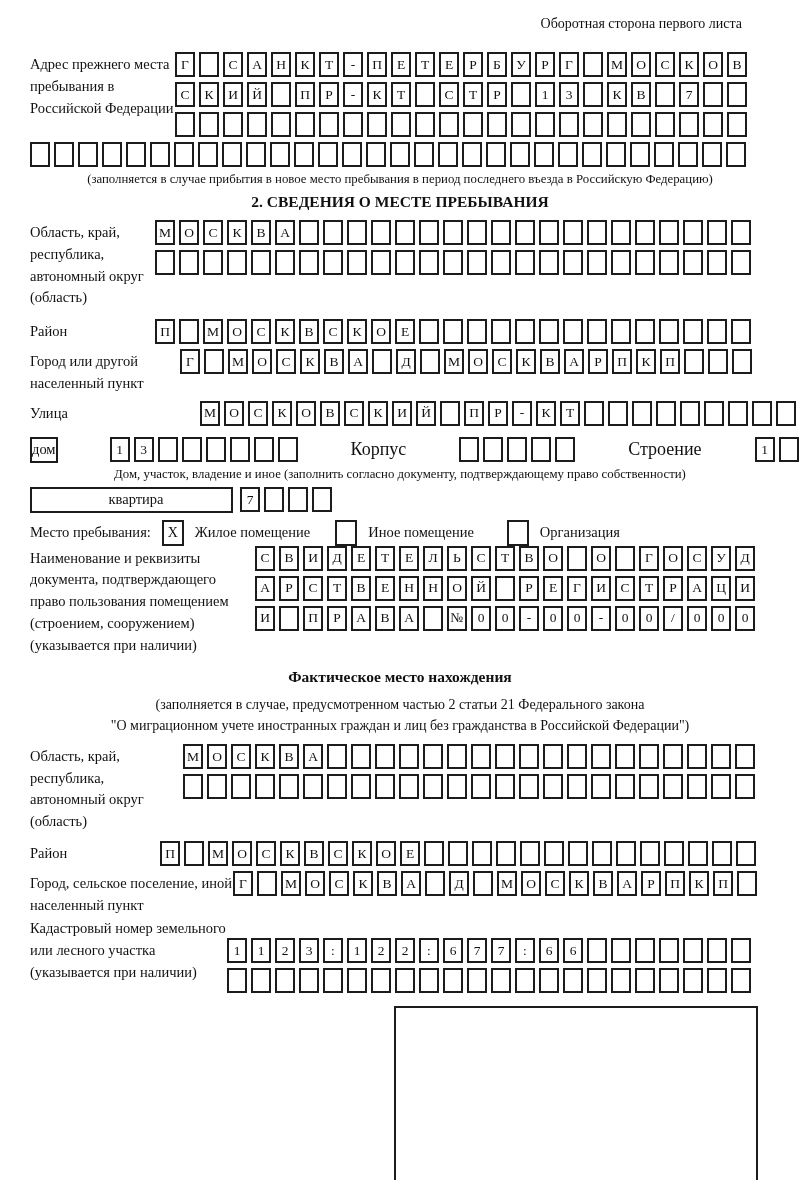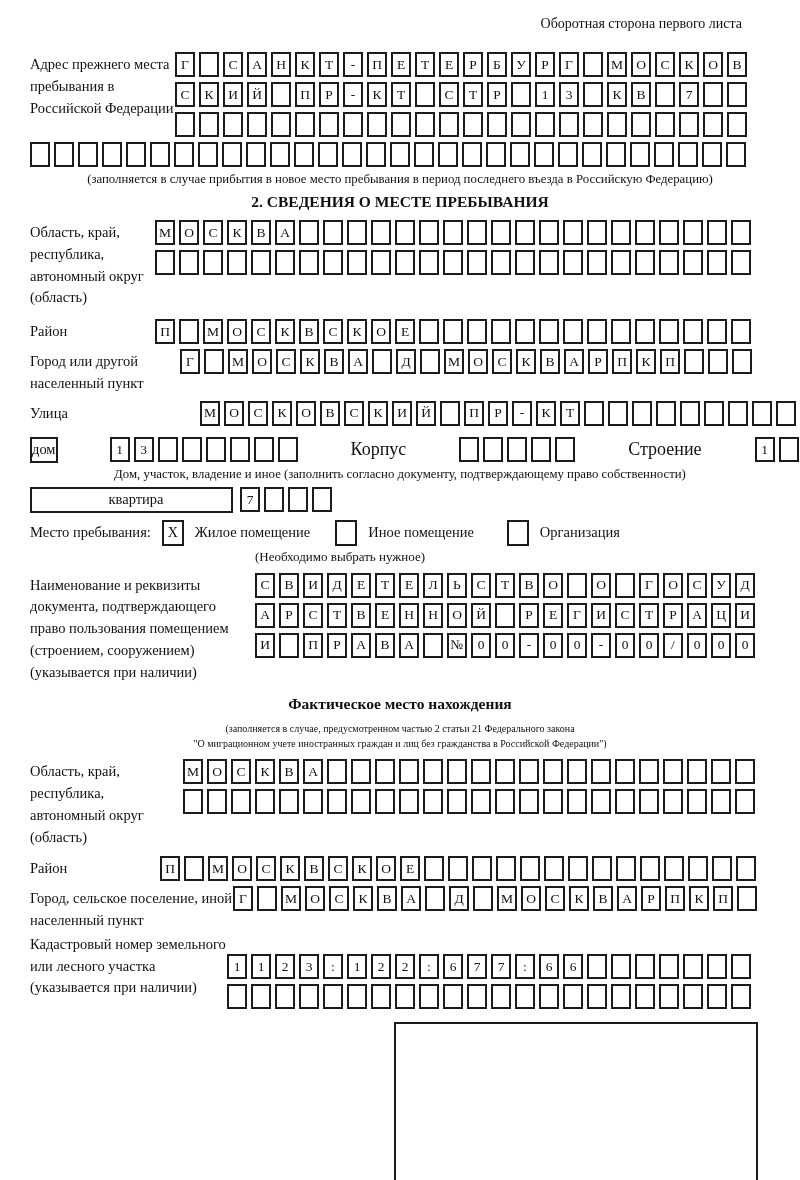--- a/index.html
+++ b/index.html
@@ -43,21 +43,21 @@
   .lb-kv  { width:203px; margin-right:7px;padding-left:9px; }
   .midlab { font-size:18px; margin:0 8px; }
 
   .stay { display:flex; align-items:center; gap:11px; font-size:14.5px; margin-top:7px; }
   .chk {
     width:22px; height:26px; border:2px solid #1c1c1c;
     display:flex; align-items:center; justify-content:center; font-size:14px;
   }
   .stay-note { width:620px; text-align:center; font-size:13px; margin:3px 0 8px 0; }
 
-  .note-c { text-align:center; font-size:10px; line-height:1.45; }
+  .note-c { text-align:center; font-size:14px; line-height:1.45; }
 
   .stamp-wrap { margin-left:364px; margin-top:8px; width:370px; }
   .stamp-box { width:364px; height:178px; border:2px solid #1c1c1c; }
 
   .mt6{margin-top:6px;gap:45px;} .mt8{margin-top:8px;} .mt10{margin-top:10px;}
   .mt12{margin-top:12px;} .mt20{margin-top:20px;}
   .pt22{padding-top:22px;}
 </style>
 </head>
 <body>
@@ -379,21 +379,20 @@
 
   <div class="stay">
     <span>Место пребывания:</span>
     <span class="chk">X</span>
     <span>Жилое помещение</span>
     <span class="chk" style="margin-left:14px"></span>
     <span>Иное помещение</span>
     <span class="chk" style="margin-left:22px"></span>
     <span>Организация</span>
   </div>
-  <div class="stay-note">(Необходимо выбрать нужное)</div>
 
   <div class="field">
     <div class="flabel w225">Наименование и реквизиты документа, подтверждающего право пользования помещением (строением, сооружением) (указывается при наличии)</div>
     <div class="rows">
       <div class="boxrow">
           <span class="cell">С</span>
           <span class="cell">В</span>
           <span class="cell">И</span>
           <span class="cell">Д</span>
           <span class="cell">Е</span>

